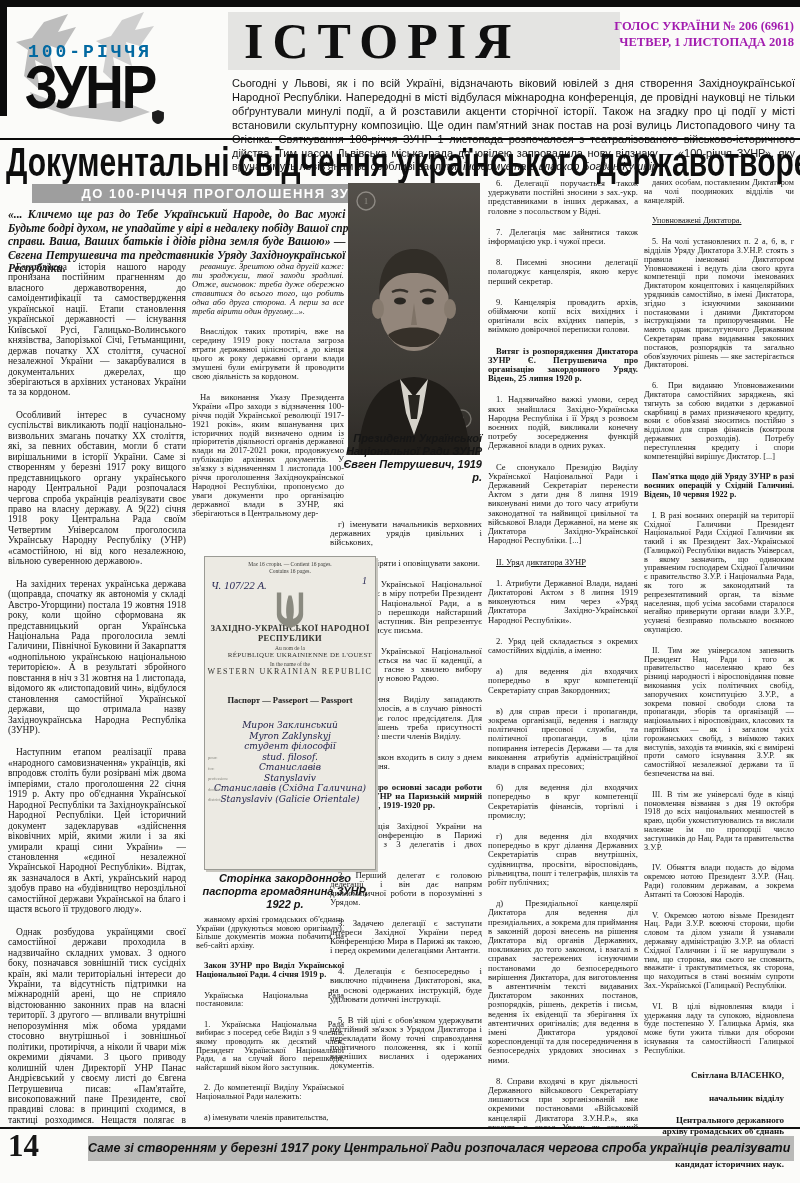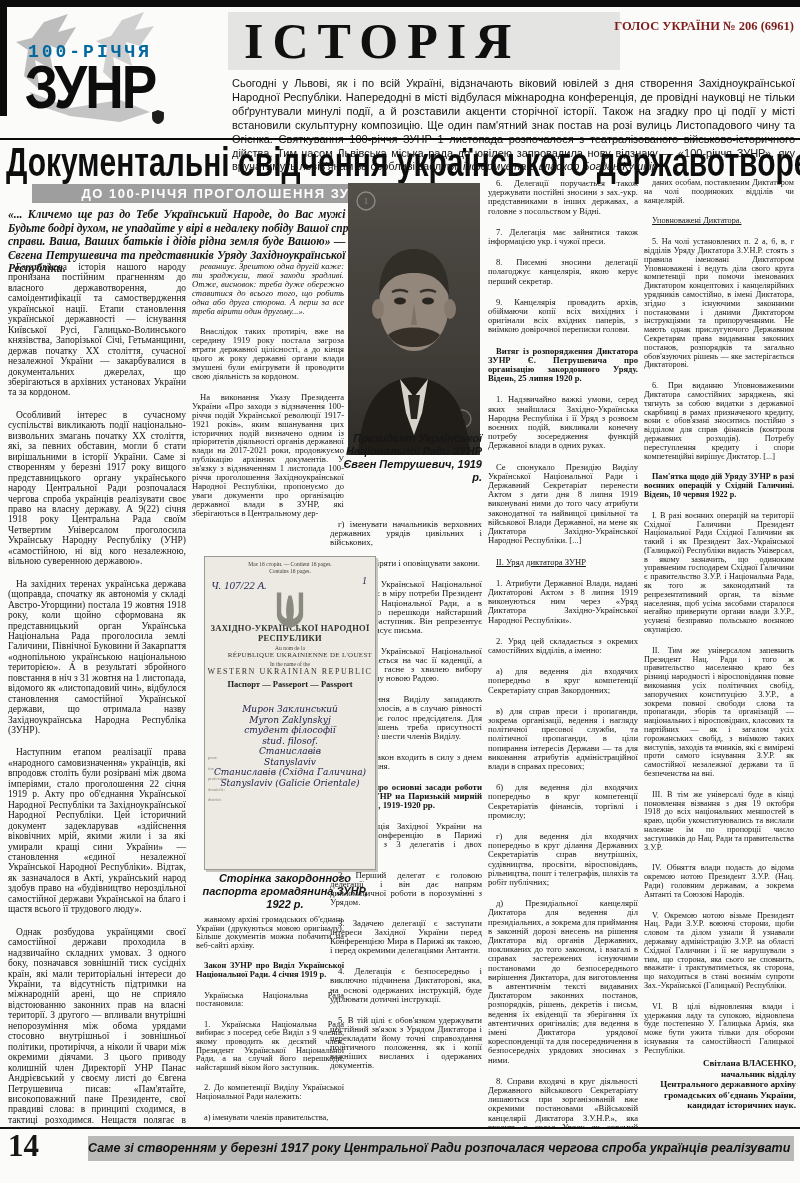--- a/index.html
+++ b/index.html
@@ -15,21 +15,21 @@
   .logo-100{left:4px;top:30px;width:152px;text-align:center;font-family:Liberation Mono, monospace;
             font-weight:bold;font-size:18px;letter-spacing:3px;color:#0369a1;}
   .logo-zunr{left:2px;top:40px;width:156px;text-align:center;font-family:"Liberation Sans",sans-serif;
              font-weight:bold;font-size:56px;letter-spacing:-2px;color:#0d0d0d;transform:scale(.95,1.08);
              transform-origin:center top;}
   .logo-shield{left:142px;top:98px;}
   .section-title-bg{left:228px;top:12px;width:392px;height:58px;background:#e4e4e2;}
   .section-title{left:244px;top:12px;font-family:"Liberation Serif",serif;font-weight:bold;
                  font-size:50px;letter-spacing:9px;color:#101010;}
   .issue-info{left:500px;top:18px;width:294px;text-align:right;font-family:"Liberation Serif",serif;
-              font-weight:bold;font-size:12.5px;line-height:16px;color:#7f1d1d;}
+              font-weight:bold;font-size:12.5px;line-height:16px;color:#a21caf;}
   .lede{left:232px;top:77px;width:563px;font-family:"Liberation Sans",sans-serif;
         font-size:11px;line-height:13.9px;text-align:justify;color:#151515;}
   .lede .it{font-style:italic;}
   .mast-rule{left:0;top:138px;width:800px;height:2px;background:#0c0c0c;}
   
   .headline{left:6px;top:140px;width:794px;height:42px;overflow:visible;white-space:nowrap;}
   .headline-inner{display:inline-block;transform:scaleX(.75);transform-origin:left top;
                   font-family:"Liberation Sans",sans-serif;font-weight:bold;font-size:40px;
                   letter-spacing:0;color:#0e0e0e;}
   
@@ -60,31 +60,31 @@
   .passport{left:204px;top:556px;width:170px;height:312px;background:#eceae3;border:1px solid #9a9a94;
             box-shadow:2px 2px 0 #c9c7c0;font-family:"Liberation Serif",serif;color:#3a3a38;}
   .pp-pages{margin-top:4px;text-align:center;font-size:5.5px;line-height:7px;}
   .pp-number{position:absolute;left:6px;top:22px;font-style:italic;font-size:11px;color:#2a2a55;}
   .pp-corner{position:absolute;right:8px;top:18px;font-style:italic;font-size:10px;color:#2a2a55;}
   .pp-trident{position:absolute;left:70px;top:34px;}
   .pp-inname{text-align:center;font-size:5.5px;margin-top:2px;color:#44443f;}
   .pp-title-ua{text-align:center;font-size:8.5px;font-weight:bold;letter-spacing:.3px;line-height:10px;color:#33332f;}
   .pp-title-fr{text-align:center;font-size:7px;letter-spacing:.3px;color:#33332f;padding-left:20px;}
   .pp-title-en{text-align:center;font-size:8px;letter-spacing:1.5px;color:#33332f;}
-  .pp-passrow{text-align:center;font-weight:bold;font-size:8.5px;margin-top:3px;color:#222;}
+  .pp-passrow{text-align:center;font-weight:bold;font-size:8.5px;margin-top:19px;color:#222;}
   .pp-hand{margin-top:15px;text-align:center;}
   .pp-hand .para{margin:0;font-style:italic;font-size:9px;line-height:10.5px;color:#21214a;
                  font-family:"DejaVu Serif",serif;}
   .pp-labels{position:absolute;left:3px;top:196px;font-size:4.5px;line-height:10.5px;color:#8a8a82;}
   .passport-cap{left:192px;top:872px;width:186px;text-align:center;
                 font-family:"Liberation Sans",sans-serif;font-weight:bold;font-style:italic;
                 font-size:11px;line-height:13px;}
   
   .signature{left:640px;top:1058px;width:156px;text-align:right;font-size:9px;line-height:10.5px;}
-  .signature p.para{margin:0;font-weight:bold;text-indent:0;}
+  .signature p.para{margin:12px;font-weight:bold;text-indent:0;}
   
   .foot-rule{left:0;top:1127px;width:800px;height:2px;background:#111;}
   .page-num{left:8px;top:1128px;font-family:"Liberation Serif",serif;font-weight:bold;font-size:31px;}
   .foot-bar{left:88px;top:1136px;width:706px;height:25px;background:#b9b9b7;
             font-family:"Liberation Sans",sans-serif;font-weight:bold;font-style:italic;
             font-size:12.5px;line-height:25px;text-align:center;color:#121212;
             white-space:nowrap;overflow:hidden;}
 </style>
 </head>
 <body>
@@ -105,20 +105,21 @@
     <svg class="abs logo-shield" width="12" height="14" viewBox="0 0 11 13">
       <path d="M5.5 0 L11 2 V7 C11 10.5 8.5 12.3 5.5 13 C2.5 12.3 0 10.5 0 7 V2 Z" fill="#1d1d1d"></path>
     </svg>
   </div>
 
   <div class="abs section-title-bg"></div>
   <div class="abs section-title">ІСТОРІЯ</div>
 
   <div class="abs issue-info">
     <div>ГОЛОС УКРАЇНИ № 206 (6961)</div>
+    <div>ЧЕТВЕР, 1 ЛИСТОПАДА 2018</div>
   </div>
 
   <div class="abs lede">
     <span>Сьогодні у Львові, як і по всій Україні, відзначають віковий ювілей з дня створення Західноукраїнської Народної Республіки. Напередодні в місті відбулася міжнародна конференція, де провідні науковці не тільки обґрунтували минулі події, а й розставили акценти сторічної історії. Також на згадку про ці події у місті встановили скульптурну композицію. Ще один пам'ятний знак постав на розі вулиць Листопадового чину та Огієнка. Святкування 100-річчя ЗУНР 1 листопада розпочалося з театралізованого військово-історичного дійства. Тим часом Львівська міська рада до ювілею запровадила нову відзнаку — «100-річчя ЗУНР», яку вручатимуть львів'янам за особливі заслуги, </span><span class="it">інформує наш власкор Богдан Кушнір</span>
   </div>
 
   <div class="abs mast-rule"></div>
 
   <div class="abs headline">
     <span class="headline-inner">Документальні свідчення українського державотворення</span>

